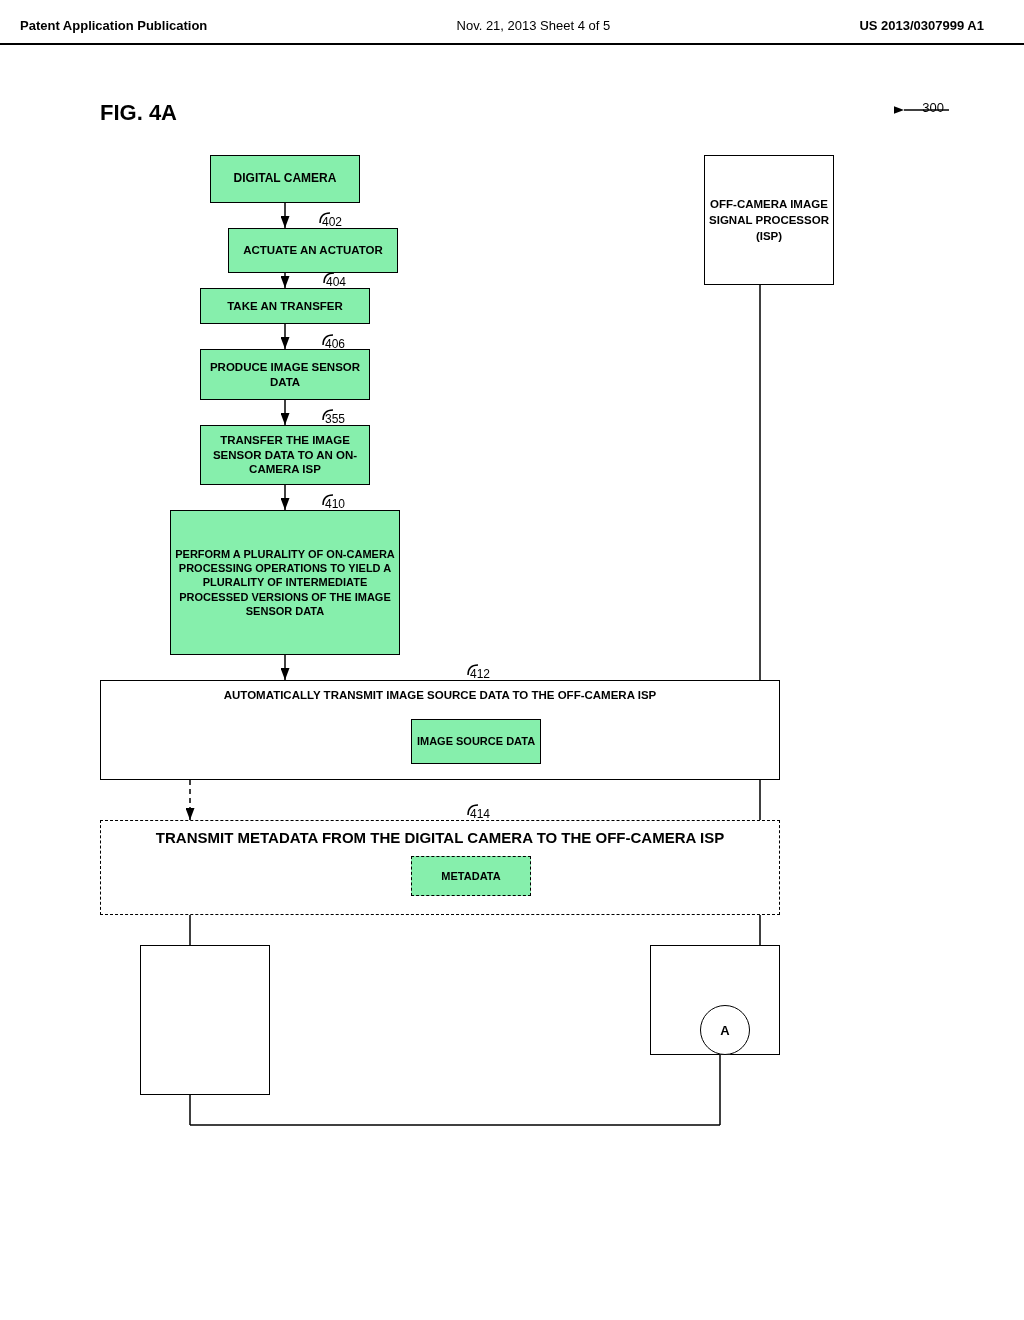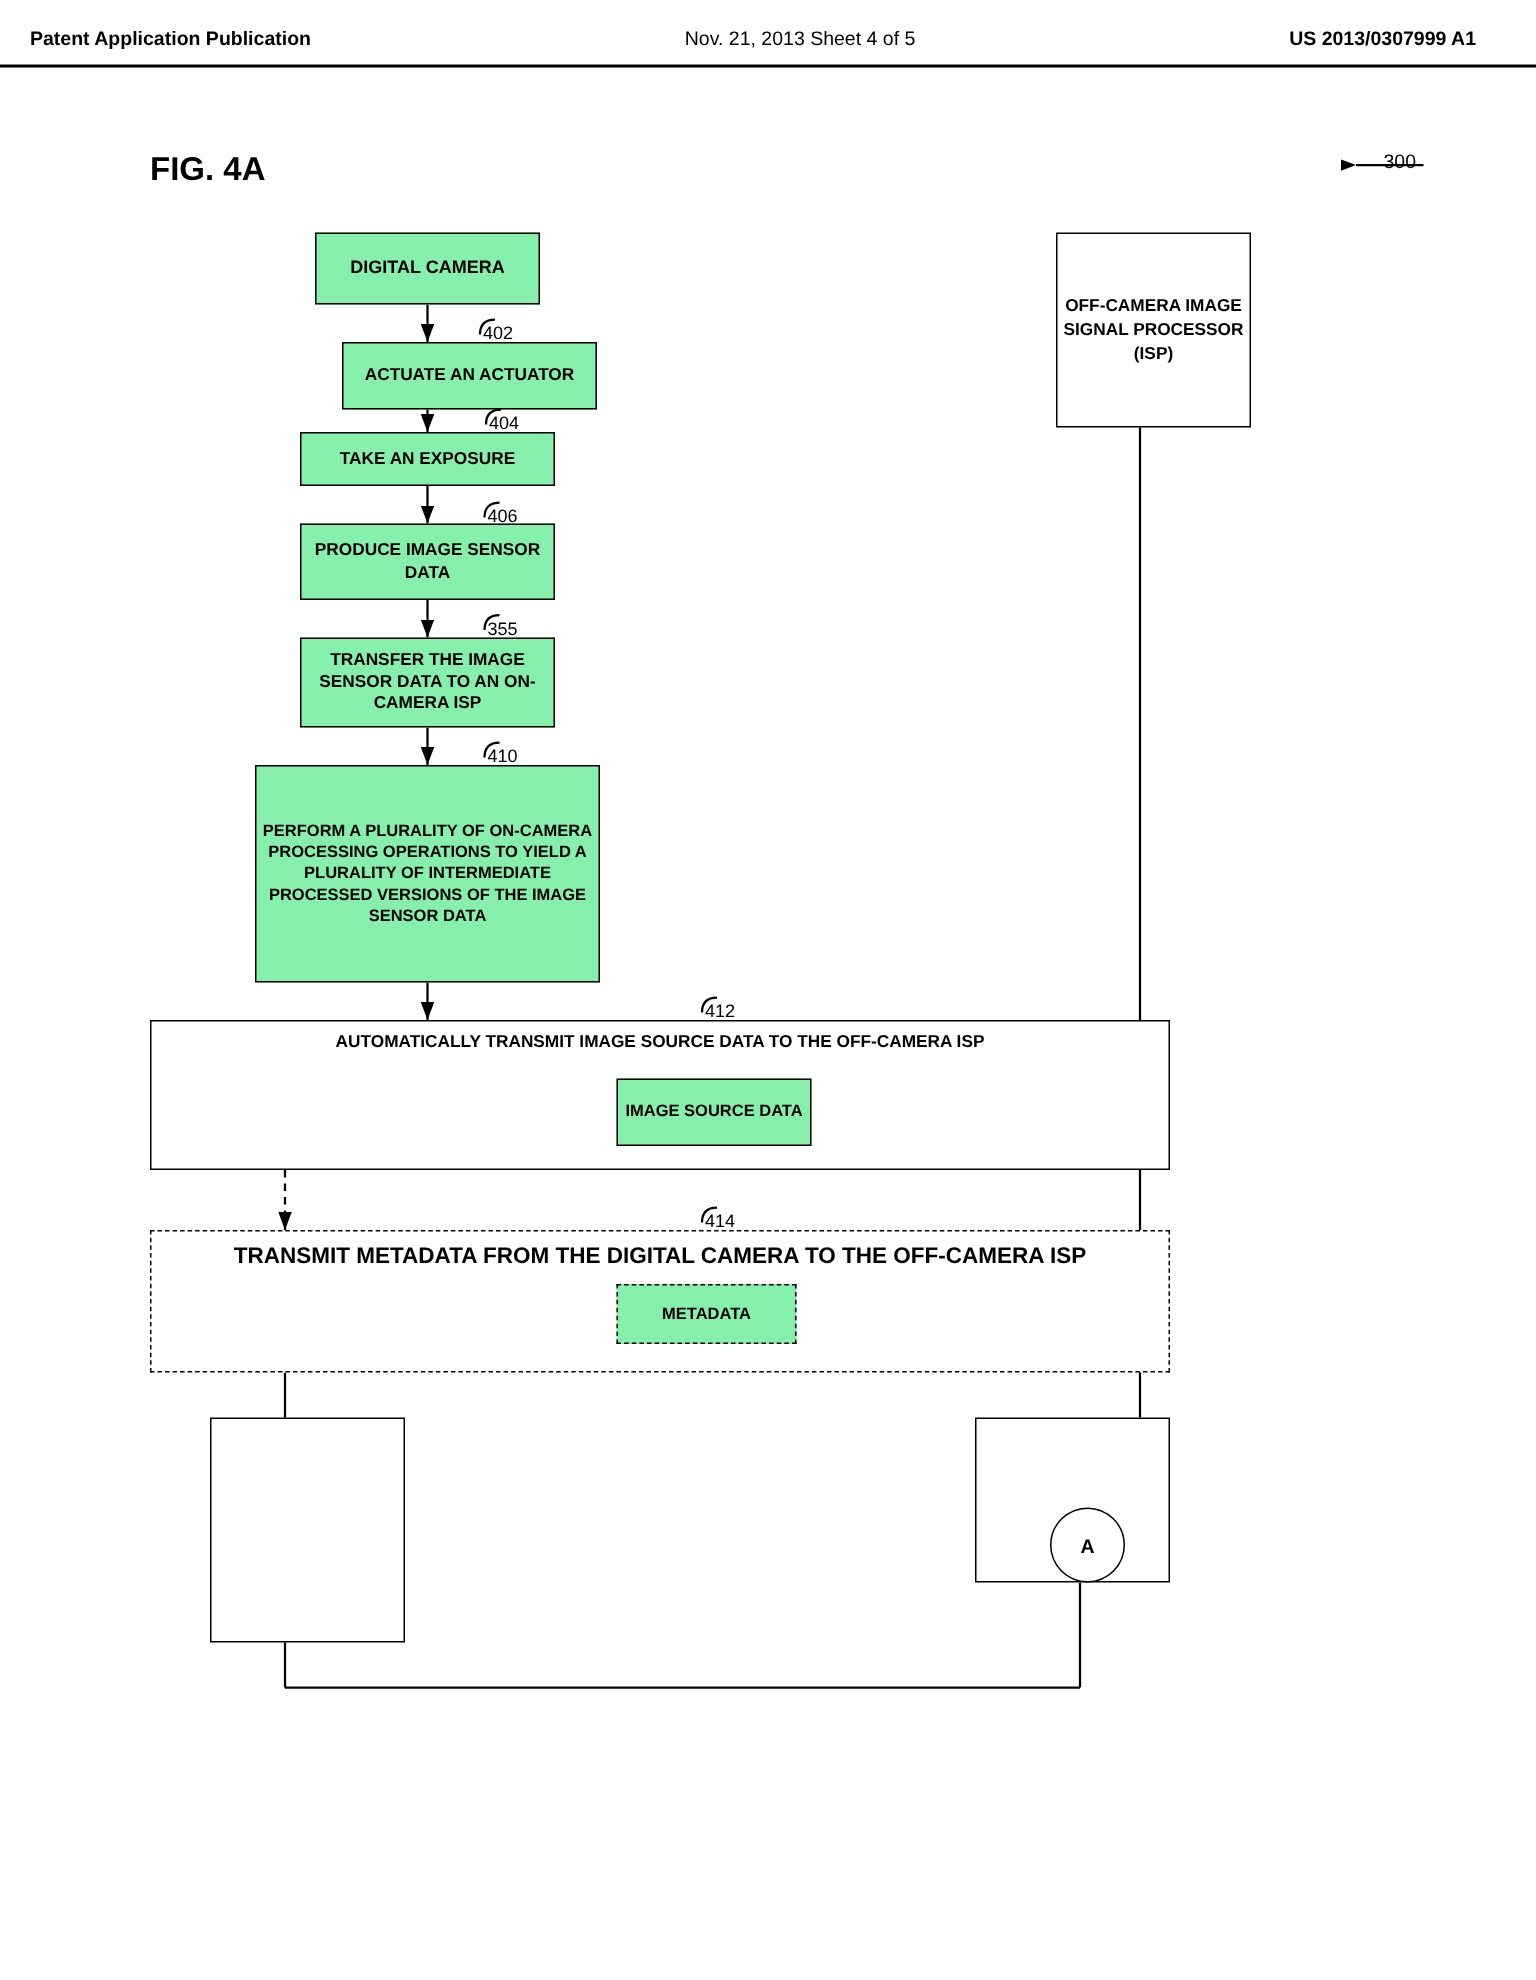--- a/index.html
+++ b/index.html
@@ -205,21 +205,21 @@
     <path d="M 10 15 Q 10 5 20 5" stroke="#000" stroke-width="1.5" fill="none"></path>
   </svg>
 
   <div class="box" style="left:200px; top:183px; width:170px; height:45px;margin-left:28px;">ACTUATE AN ACTUATOR</div>
 
   <div class="ref-num" style="left:326px; top:230px;">404</div>
   <svg style="position:absolute; left:314px; top:223px; width:30px; height:20px;">
     <path d="M 10 15 Q 10 5 20 5" stroke="#000" stroke-width="1.5" fill="none"></path>
   </svg>
 
-  <div class="box" style="left:200px; top:243px; width:170px; height:36px;">TAKE AN EXPOSURE</div>
+  <div class="box" style="left:200px; top:243px; width:170px; height:36px;">TAKE AN TRANSFER</div>
 
   <div class="ref-num" style="left:325px; top:292px;">406</div>
   <svg style="position:absolute; left:313px; top:285px; width:30px; height:20px;">
     <path d="M 10 15 Q 10 5 20 5" stroke="#000" stroke-width="1.5" fill="none"></path>
   </svg>
 
   <div class="box" style="left:200px; top:304px; width:170px; height:51px;">PRODUCE IMAGE SENSOR
 DATA</div>
 
   <div class="ref-num" style="left:325px; top:367px;">355</div>

